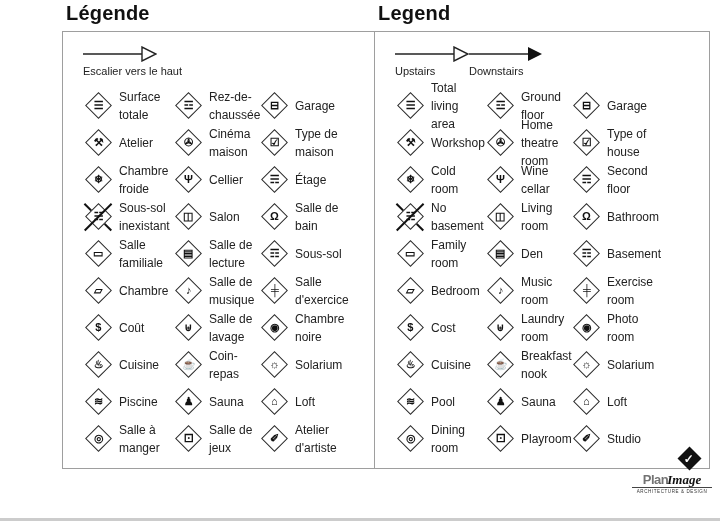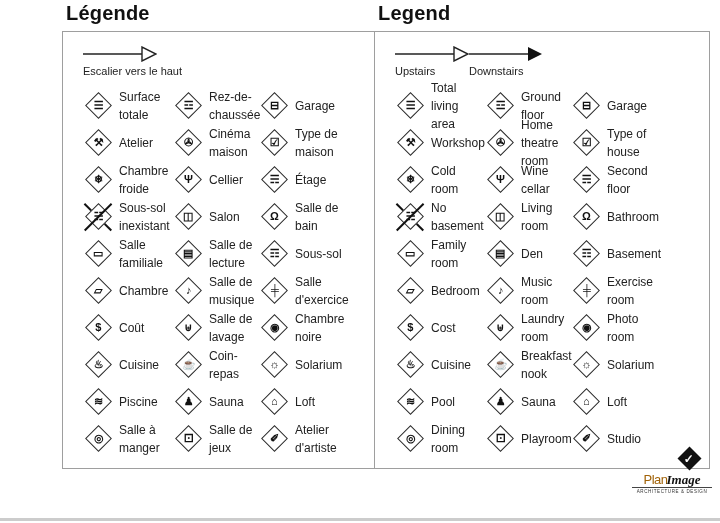--- a/index.html
+++ b/index.html
@@ -48,21 +48,21 @@
   .lbl{font-size:12px;line-height:18px;color:#222;}
   
   .logo{position:absolute;right:8px;top:450px;width:80px;text-align:center;}
   .logo-diamond{
     width:17px;height:17px;background:#111;transform:rotate(45deg);
     display:flex;align-items:center;justify-content:center;
     margin:0 14px 7px auto;
   }
   .logo-diamond span{transform:rotate(-45deg);color:#fff;font-size:12px;font-weight:700;}
   .logo-text{font-size:13px;line-height:12px;white-space:nowrap;}
-  .logo-text .b{font-weight:400;color:#a16207;letter-spacing:-0.5px;text-align:center;}
+  .logo-text .b{font-weight:700;color:#737373;letter-spacing:-0.5px;text-align:center;}
   .logo-text .i{font-style:italic;font-weight:700;font-family:Liberation Serif, serif;color:#111;margin-left:-1px;}
   .logo-tagline{
     font-size:4.5px;letter-spacing:0.6px;color:#333;border-top:1px solid #444;
     margin-top:1px;padding-top:1px;white-space:nowrap;
   }
   .bottom-rule{position:absolute;left:0;right:0;bottom:2px;height:3px;background:#cccccc;}
   .arrow-line{stroke:#222;stroke-width:1.5;}
 </style>
 </head>
 <body>

